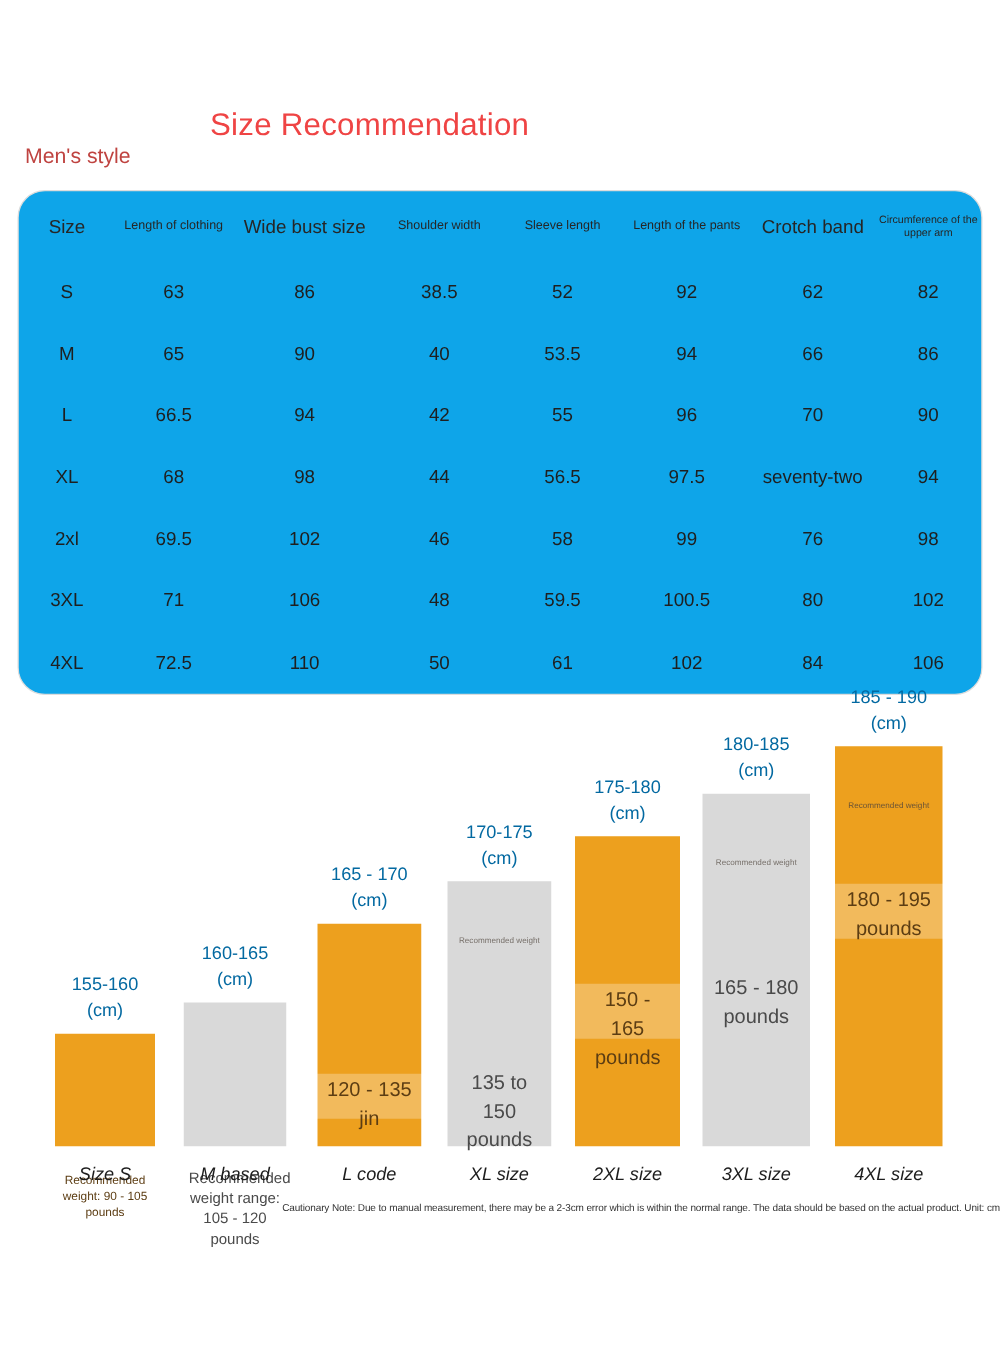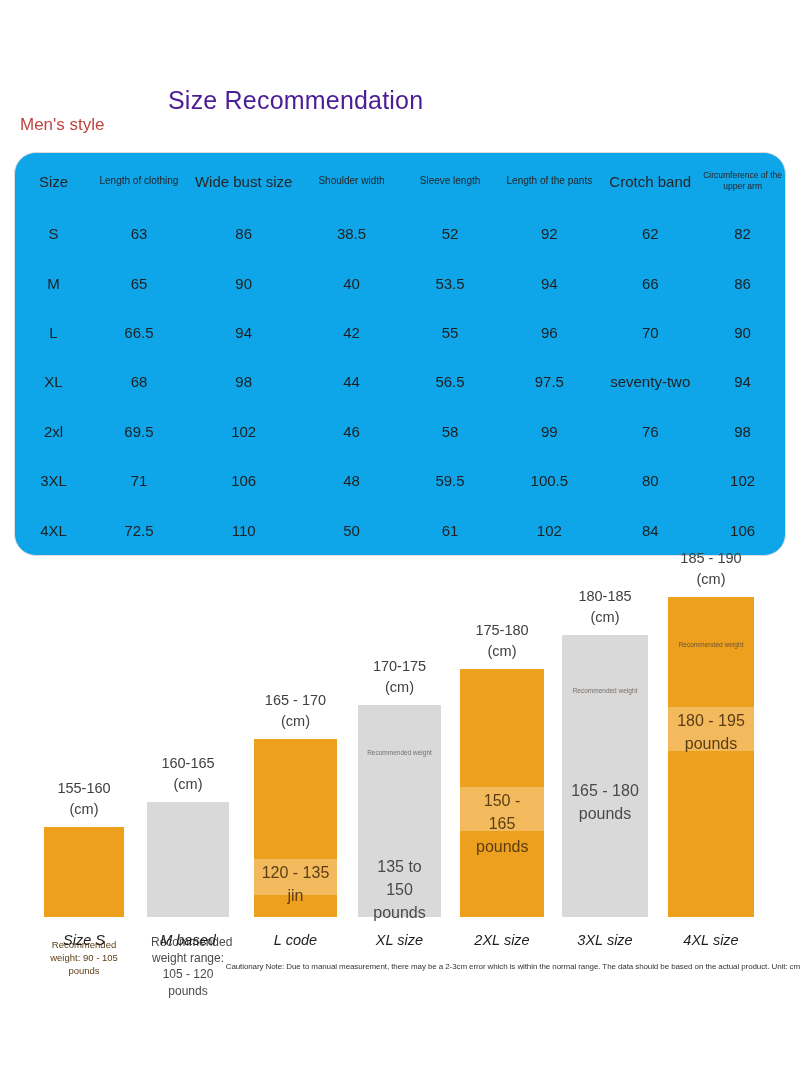--- a/index.html
+++ b/index.html
@@ -19,21 +19,21 @@
   
   #header-area {
     position: relative;
     height: 150px;
   }
   #page-title {
     position: absolute;
     left: 168px;
     top: 86px;
     font-size: 25px;
-    color: #4c1d95;
+    color: #ef4444;
     letter-spacing: .2px;
     white-space: nowrap;
   }
   #gender-label {
     position: absolute;
     left: 20px;
     top: 115px;
     font-size: 17px;
     color: #bf4340;
     white-space: nowrap;
@@ -100,21 +100,21 @@
     bottom: 0;
     text-align: center;
   }
   .bar-height-label {
     position: absolute;
     left: 50%;
     transform: translateX(-50%);
     white-space: nowrap;
     font-size: 14.5px;
     line-height: 1.5;
-    color: #404040;
+    color: #0369a1;
   }
   .bar-rect {
     position: absolute;
     bottom: 33px;
     left: 0;
     width: 100%;
     box-sizing: border-box;
   }
   .bar-orange { background: #eda01e; }
   .bar-gray { background: #d9d9d9; }

